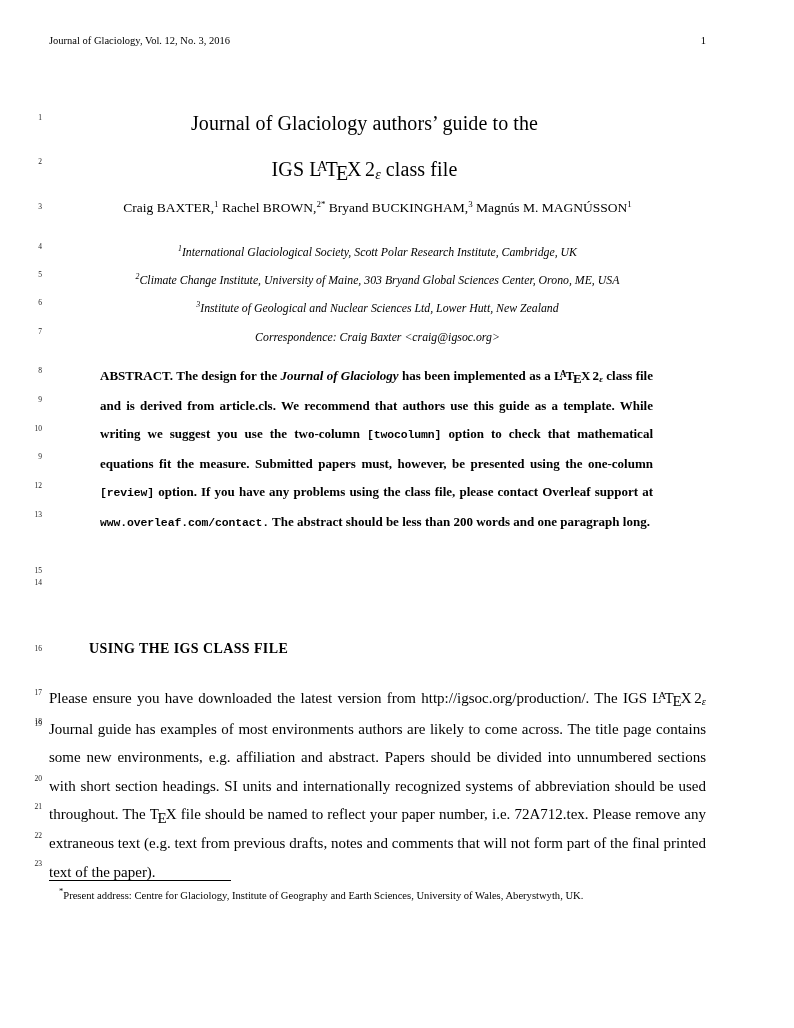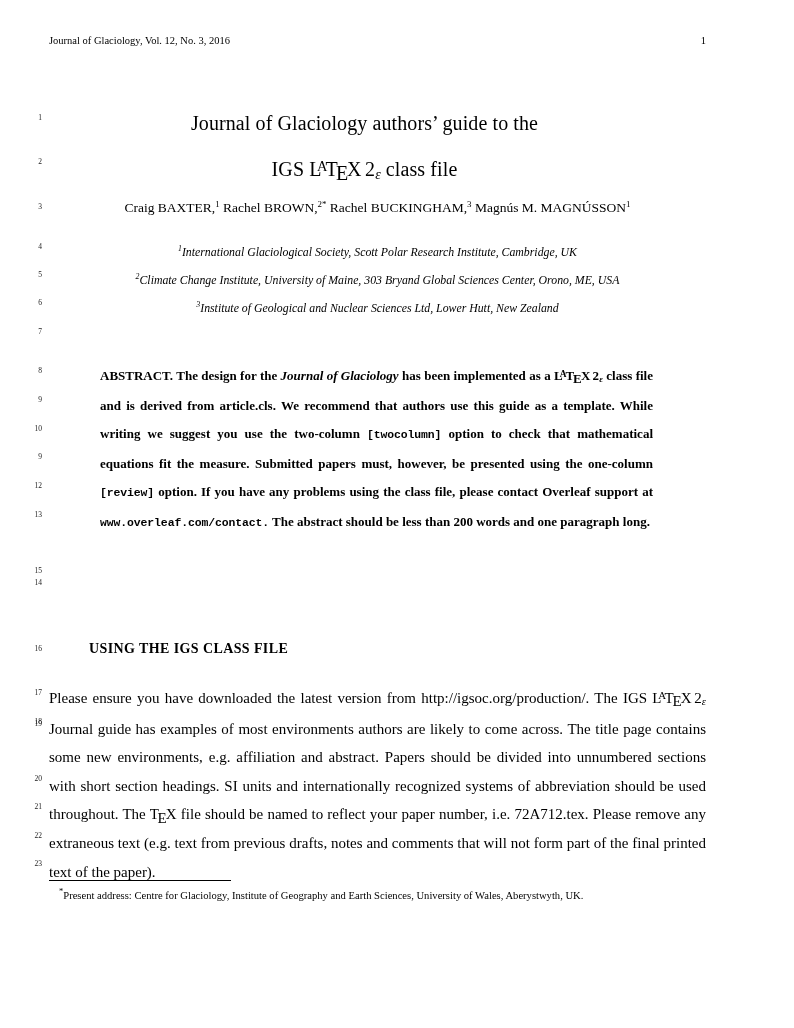--- a/index.html
+++ b/index.html
@@ -229,28 +229,29 @@
     </div>
 
   <div class="title-block">
     <div class="title-line">Journal of Glaciology authors’ guide to the</div>
     <div class="title-line"><span>IGS </span><span class="latex"><span>L</span><span class="la-a">A</span><span>T</span><span class="la-e">E</span><span>X</span><span class="la-two">2</span><span class="la-eps">ε</span></span><span> class file</span></div>
   </div>
 
   <div class="authors">
     <span><span>Craig BAXTER,</span><sup>1</sup></span>
     <span> <span>Rachel BROWN,</span><sup>2*</sup></span>
-    <span> <span>Rachel BUCKINGHAM,</span><sup>3</sup></span>
+    <span> <span>Bryand BUCKINGHAM,</span><sup>3</sup></span>
     <span> <span>Magnús M. MAGNÚSSON</span><sup>1</sup></span>
   </div>
 
   <div class="affils">
     <div class="affil"><sup>1</sup><span>International Glaciological Society, Scott Polar Research Institute, Cambridge, UK</span></div>
     <div class="affil"><sup>2</sup><span>Climate Change Institute, University of Maine, 303 Bryand Global Sciences Center, Orono, ME, USA</span></div>
     <div class="affil"><sup>3</sup><span>Institute of Geological and Nuclear Sciences Ltd, Lower Hutt, New Zealand</span></div>
+    <div class="correspondence">Correspondence: Craig Baxter &lt;craig@igsoc.org&gt;</div>
   </div>
 
   <div class="abstract"><span>ABSTRACT.</span><span> The design for the </span><span class="it">Journal of Glaciology</span><span> has been implemented as a </span><span class="latex"><span>L</span><span class="la-a">A</span><span>T</span><span class="la-e">E</span><span>X</span><span class="la-two">2</span><span class="la-eps">ε</span></span><span> class file and is derived from article.cls. We recommend that authors use this guide as a template. While writing we suggest you use the two-column </span><span class="mono">[twocolumn]</span><span> option to check that mathematical equations fit the measure. Submitted papers must, however, be presented using the one-column </span><span class="mono">[review]</span><span> option. If you have any problems using the class file, please contact Overleaf support at </span><span class="mono">www.overleaf.com/contact.</span><span> The abstract should be less than 200 words and one paragraph long.</span></div>
 
   <div class="section-head">USING THE IGS CLASS FILE</div>
 
   <div class="body">
     <p><span>Please ensure you have downloaded the latest version from http://igsoc.org/production/. The IGS </span><span class="latex"><span>L</span><span class="la-a">A</span><span>T</span><span class="la-e">E</span><span>X</span><span class="la-two">2</span><span class="la-eps">ε</span></span><span> Journal guide has examples of most environments authors are likely to come across. The title page contains some new environments, e.g. affiliation and abstract. Papers should be divided into unnumbered sections with short section headings. SI units and internationally recognized systems of abbreviation should be used throughout. The </span><span class="latex tex"><span>T</span><span class="la-e">E</span><span>X</span></span><span> file should be named to reflect your paper number, i.e. 72A712.tex. Please remove any extraneous text (e.g. text from previous drafts, notes and comments that will not form part of the final printed text of the paper).</span></p>
   </div>
 

